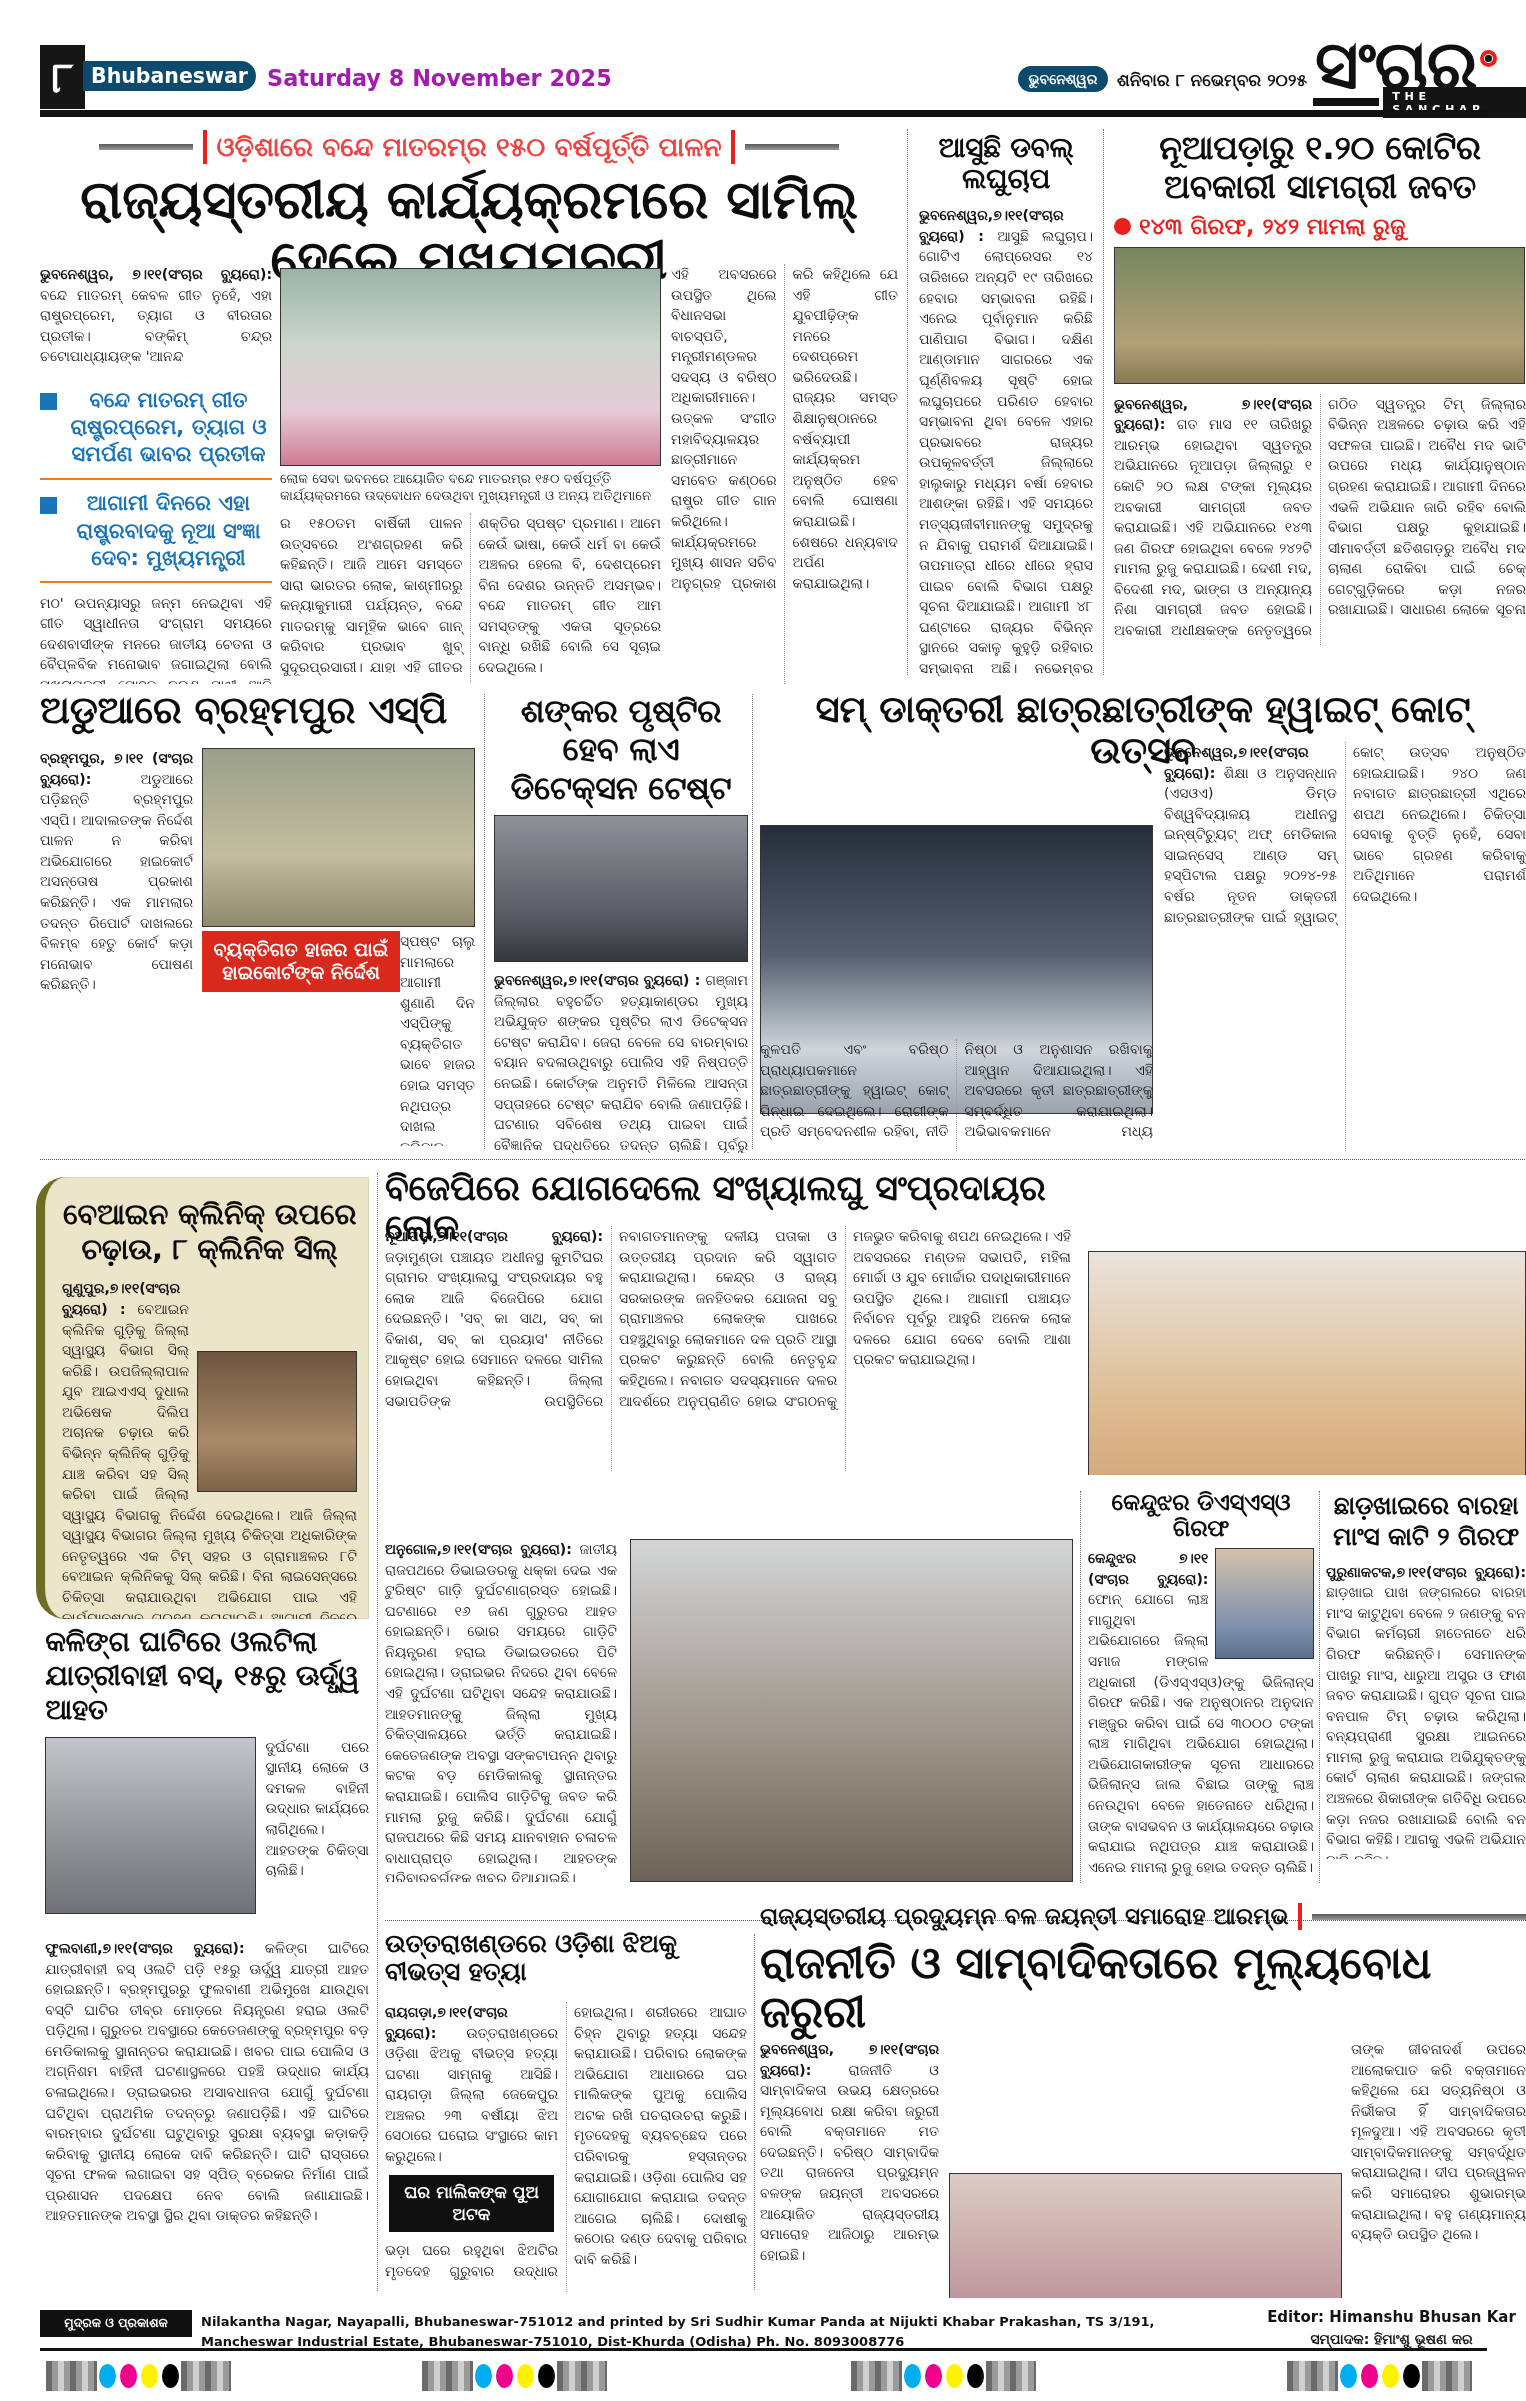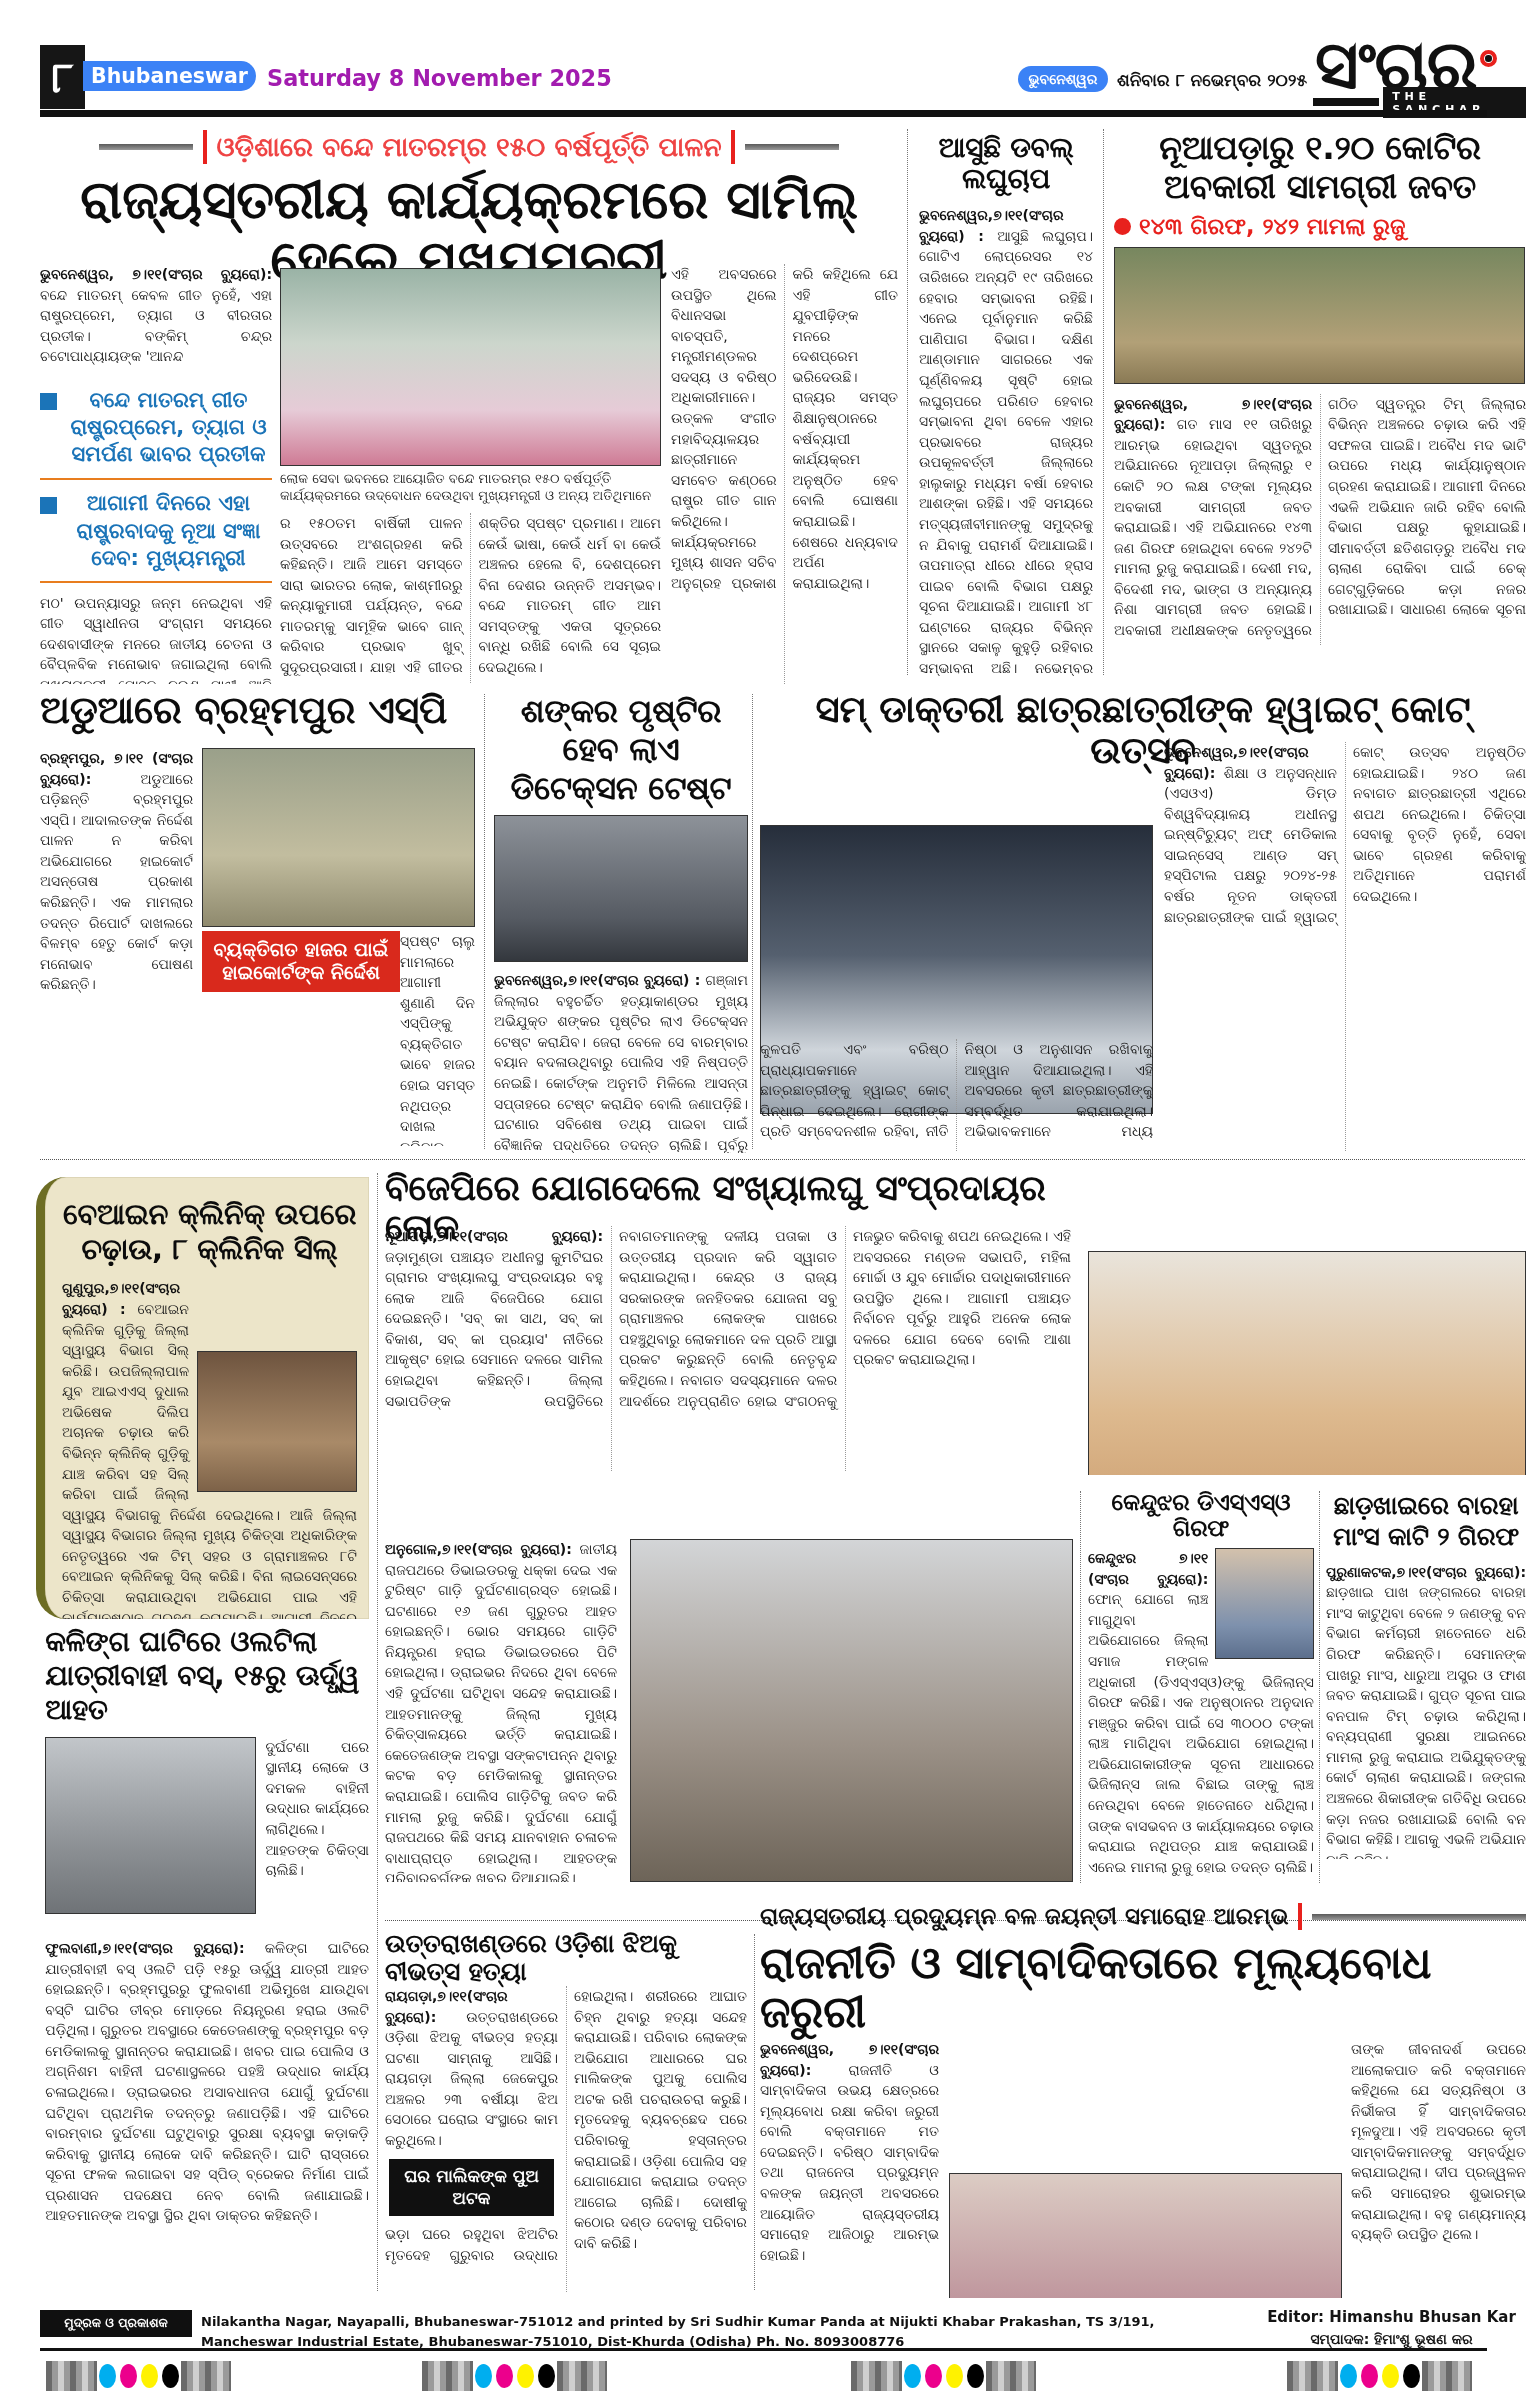--- a/index.html
+++ b/index.html
@@ -15,21 +15,21 @@
   .center { text-align:center; }
   .body-txt { font-size:14px; line-height:1.47; text-align:justify; color:#191919; }
   .byline { font-weight:bold; color:#111; }
   .cols2 { column-count:2; column-gap:16px; column-rule:0.7px dotted #999; }
   .cols3 { column-count:3; column-gap:16px; column-rule:0.7px dotted #999; }
   .photo { border:0.7px solid #333; position:relative; }
   .caption { font-size:12.5px; line-height:1.3; color:#222; font-weight:bold; }
   .vsep { position:absolute; width:0; border-left:1.3px dotted #777; }
   .hsep { position:absolute; height:0; border-top:1.3px dotted #555; }
   
-  .pill { background:#3b82f6; color:#fff; display:flex; align-items:center; justify-content:center; font-weight:bold; }
+  .pill { background:#0c4a6e; color:#fff; display:flex; align-items:center; justify-content:center; font-weight:bold; }
   .masthead { font-weight:900; color:#101010; letter-spacing:-1.3px; }
   .sanchar-sub { background:#141414; color:#fff; letter-spacing:4.6px; font-weight:bold; font-size:11.2px; padding:2.6px 9.2px; }
   .red-ring { width:17px; height:17px; border:4px solid #e8211d; border-radius:50%; background:#fff; display:flex; align-items:center; justify-content:center; }
   .red-ring i { width:6.6px; height:6.6px; background:#111; border-radius:50%; display:block; }
   
   .kicker-row { display:flex; align-items:center; }
   .kicker-rule { flex:1; height:6px; background:linear-gradient(180deg,#5a5a5a,#9a9a9a); }
   .kicker-bar { width:4.6px; height:34px; background:#e8211d; margin:0 9.2px; }
   .kicker-text { font-weight:bold; font-size:26.4px; color:#ef4444; white-space:nowrap; }
   
@@ -248,21 +248,21 @@
       <b class="byline">ପୁରୁଣାକଟକ,୭।୧୧(ସଂଚାର ବ୍ୟୁରୋ):</b>
       <span>ଛାଡ଼ଖାଇ ପାଖ ଜଙ୍ଗଲରେ ବାରହା ମାଂସ କାଟୁଥିବା ବେଳେ ୨ ଜଣଙ୍କୁ ବନ ବିଭାଗ କର୍ମଚାରୀ ହାତେନାତେ ଧରି ଗିରଫ କରିଛନ୍ତି। ସେମାନଙ୍କ ପାଖରୁ ମାଂସ, ଧାରୁଆ ଅସ୍ତ୍ର ଓ ଫାଶ ଜବତ କରାଯାଇଛି। ଗୁପ୍ତ ସୂଚନା ପାଇ ବନପାଳ ଟିମ୍ ଚଢ଼ାଉ କରିଥିଲା। ବନ୍ୟପ୍ରାଣୀ ସୁରକ୍ଷା ଆଇନରେ ମାମଲା ରୁଜୁ କରାଯାଇ ଅଭିଯୁକ୍ତଙ୍କୁ କୋର୍ଟ ଚାଲାଣ କରାଯାଇଛି। ଜଙ୍ଗଲ ଅଞ୍ଚଳରେ ଶିକାରୀଙ୍କ ଗତିବିଧି ଉପରେ କଡ଼ା ନଜର ରଖାଯାଇଛି ବୋଲି ବନ ବିଭାଗ କହିଛି। ଆଗକୁ ଏଭଳି ଅଭିଯାନ ଜାରି ରହିବ।</span>
     </p>
   </div>
 
   <div class="hsep" style="left:385px;top:1920px;width:1141px;"></div>
   <div class="vsep" style="left:754px;top:1934px;height:356px;"></div>
 
   <div class="story" style="left:385px;top:1930px;width:362px;height:362px;">
     <div class="hl" style="font-size:25px;">ଉତ୍ତରାଖଣ୍ଡରେ ଓଡ଼ିଶା ଝିଅକୁ ବୀଭତ୍ସ ହତ୍ୟା</div>
-    <div class="cols2 body-txt" style="margin-top:0;height:310px;overflow:hidden;">
+    <div class="cols2 body-txt" style="margin-top:16px;height:310px;overflow:hidden;">
       <b class="byline">ରାୟଗଡ଼ା,୭।୧୧(ସଂଚାର ବ୍ୟୁରୋ):</b>
       <span>ଉତ୍ତରାଖଣ୍ଡରେ ଓଡ଼ିଶା ଝିଅକୁ ବୀଭତ୍ସ ହତ୍ୟା ଘଟଣା ସାମ୍ନାକୁ ଆସିଛି। ରାୟଗଡ଼ା ଜିଲ୍ଲା ଜେକେପୁର ଅଞ୍ଚଳର ୨୩ ବର୍ଷୀୟା ଝିଅ ସେଠାରେ ଘରୋଇ ସଂସ୍ଥାରେ କାମ କରୁଥିଲେ।</span>
       <span class="blackbox" style="display:block;font-size:17px;padding:6.6px 8px;margin:8px 4px;line-height:1.3;">ଘର ମାଲିକଙ୍କ ପୁଅ ଅଟକ</span>
       <span>ଭଡ଼ା ଘରେ ରହୁଥିବା ଝିଅଟିର ମୃତଦେହ ଗୁରୁବାର ଉଦ୍ଧାର ହୋଇଥିଲା। ଶରୀରରେ ଆଘାତ ଚିହ୍ନ ଥିବାରୁ ହତ୍ୟା ସନ୍ଦେହ କରାଯାଉଛି। ପରିବାର ଲୋକଙ୍କ ଅଭିଯୋଗ ଆଧାରରେ ଘର ମାଲିକଙ୍କ ପୁଅକୁ ପୋଲିସ ଅଟକ ରଖି ପଚରାଉଚରା କରୁଛି। ମୃତଦେହକୁ ବ୍ୟବଚ୍ଛେଦ ପରେ ପରିବାରକୁ ହସ୍ତାନ୍ତର କରାଯାଇଛି। ଓଡ଼ିଶା ପୋଲିସ ସହ ଯୋଗାଯୋଗ କରାଯାଇ ତଦନ୍ତ ଆଗେଇ ଚାଲିଛି। ଦୋଷୀକୁ କଠୋର ଦଣ୍ଡ ଦେବାକୁ ପରିବାର ଦାବି କରିଛି।</span>
     </div>
   </div>
 
   <div class="story" style="left:760px;top:1903px;width:766px;height:395px;">
     <div class="kicker-row">
       <div class="kicker-text" style="color:#111;font-size:23px;">ରାଜ୍ୟସ୍ତରୀୟ ପ୍ରଦ୍ୟୁମ୍ନ ବଳ ଜୟନ୍ତୀ ସମାରୋହ ଆରମ୍ଭ</div>

